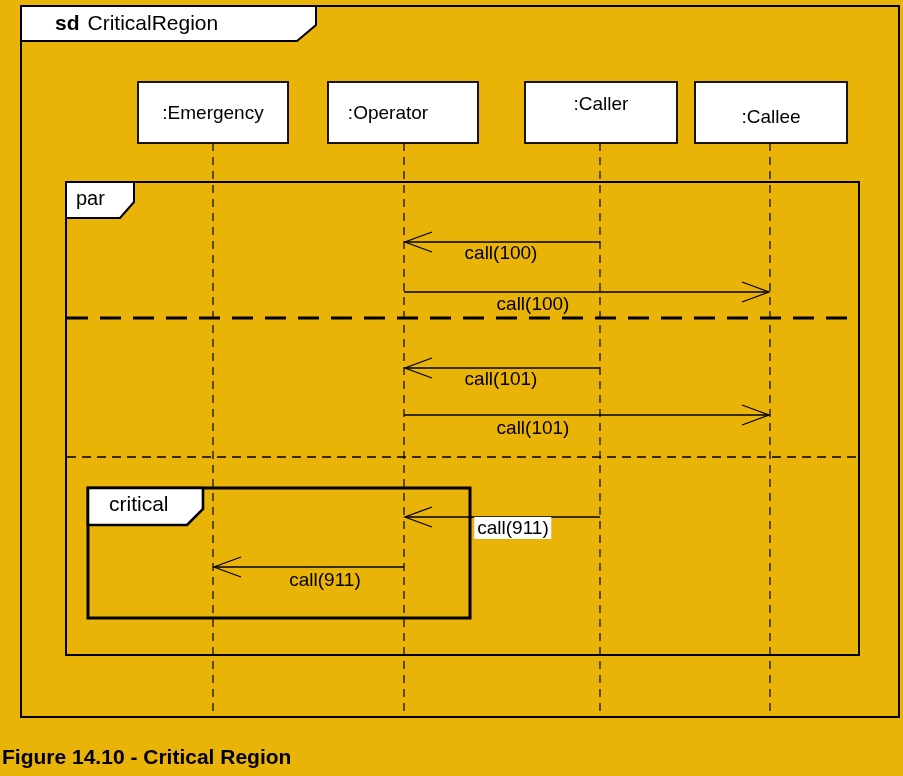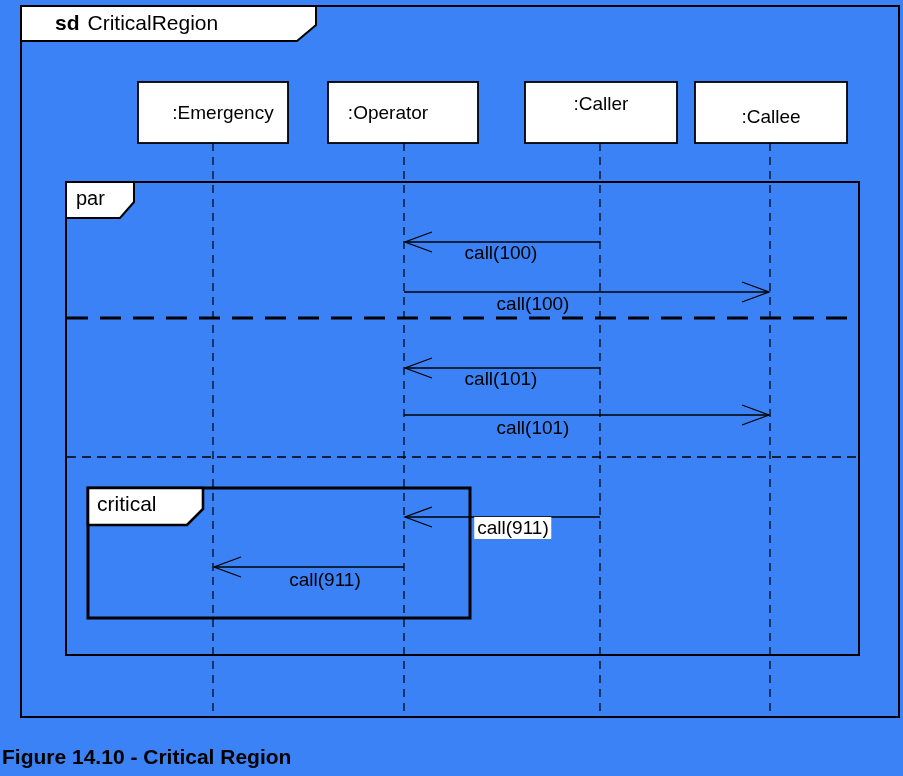--- a/index.html
+++ b/index.html
@@ -4,21 +4,21 @@
 <style>
   html, body {
     margin: 0;
     padding: 0;
     background: #ffffff;
   }
   .canvas {
     position: relative;
     width: 903px;
     height: 776px;
-    background: #3b82f6;
+    background: #eab308;
     overflow: hidden;
     font-family: "Liberation Sans", sans-serif;
     color: #000000;
   }
   .canvas svg {
     position: absolute;
     left: 0;
     top: 0;
   }
   .lbl {
@@ -124,27 +124,27 @@
 
       <line x1="404" y1="567" x2="214" y2="567"></line>
       <polyline points="241,557 214,567 241,577"></polyline>
     </g>
   </svg>
 
   <div class="sd-title">
     <span class="kw">sd</span><span>CriticalRegion</span>
   </div>
 
-  <div class="head-lbl" style="left:138px; top:82px; width:150px; height:61px;padding-left:10px;">:Emergency</div>
+  <div class="head-lbl" style="left:138px; top:82px; width:150px; height:61px;">:Emergency</div>
   <div class="head-lbl" style="left:328px; top:82px; width:120px; height:61px;">:Operator</div>
   <div class="head-lbl" style="left:525px; top:82px; width:152px; height:43px;">:Caller</div>
   <div class="head-lbl" style="left:695px; top:84px; width:152px; height:65px;">:Callee</div>
 
   <div class="frag-lbl par-lbl" style="left:76px; top:187px;">par</div>
-  <div class="frag-lbl crit-lbl" style="left:97px; top:492px;">critical</div>
+  <div class="frag-lbl crit-lbl" style="left:109px; top:492px;">critical</div>
 
   <div class="lbl center-x" style="left:501px; top:207px;">call(100)</div>
   <div class="lbl center-x" style="left:533px; top:258px;">call(100)</div>
   <div class="lbl center-x" style="left:501px; top:333px;">call(101)</div>
   <div class="lbl center-x" style="left:533px; top:382px;">call(101)</div>
   <div class="lbl center-x msg-lbl-bg" style="left:513px; top:482px;">call(911)</div>
   <div class="lbl center-x" style="left:325px; top:534px;">call(911)</div>
 
   <div class="caption">Figure 14.10 - Critical Region</div>
 

